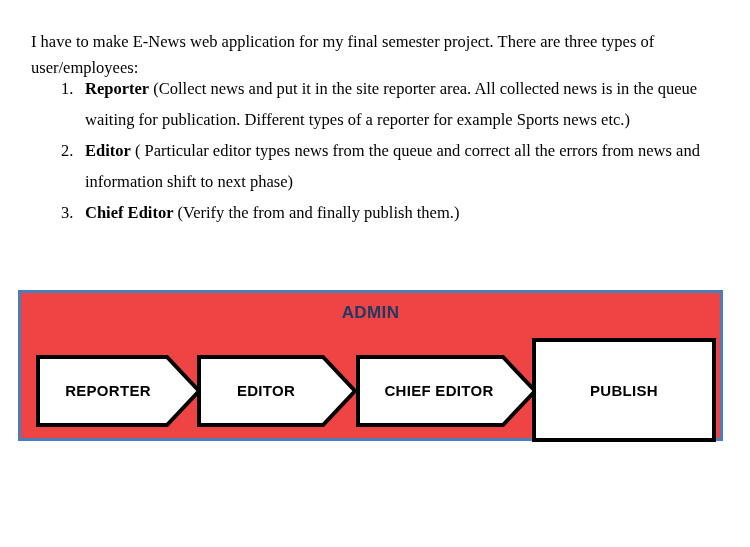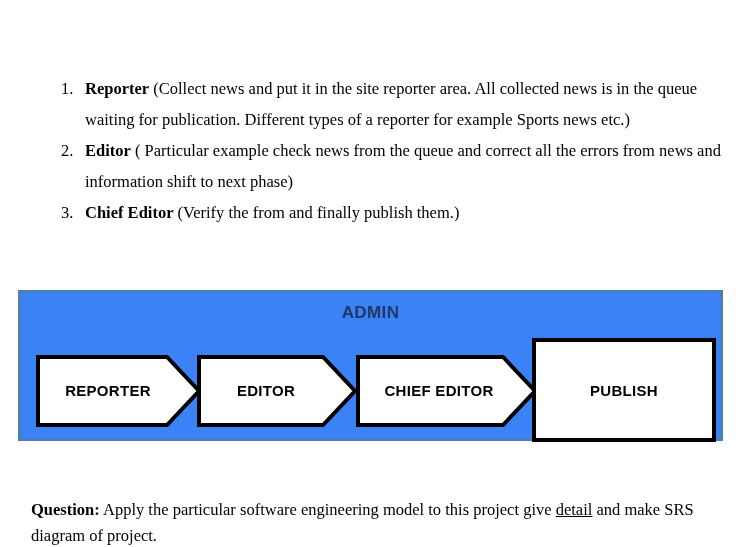--- a/index.html
+++ b/index.html
@@ -81,21 +81,21 @@
 
   
   .diagram-frame {
     position: absolute;
     left: 18px;
     top: 290px;
     width: 705px;
     height: 151px;
     border: 3px solid #4A7EBB;
     box-sizing: border-box;
-    background: #3b82f6;
+    background: #ef4444;
   }
   .diagram-title {
     position: absolute;
     left: 0;
     right: 0;
     top: 10px;
     text-align: center;
     font-family: "Liberation Sans", "DejaVu Sans", sans-serif;
     font-weight: bold;
     font-size: 17px;
@@ -128,27 +128,28 @@
     fill: #ffffff;
     stroke: #000000;
     stroke-width: 4;
   }
 </style>
 </head>
 <body>
 
 <div class="page">
 
+  <p class="intro">I have to make E-News web application for my final semester project. There are three types of user/employees:</p>
 
   <ul class="list">
     <li class="list-item">
       <span class="list-marker">1.</span><span class="li-term">Reporter</span><span class="li-text"> (Collect news and put it in the site reporter area. All collected news is in the queue waiting for publication. Different types of a reporter for example Sports news etc.)</span>
     </li>
     <li class="list-item">
-      <span class="list-marker">2.</span><span class="li-term">Editor</span><span class="li-text"> ( Particular example check news from the queue and correct all the errors from news and information shift to next phase)</span>
+      <span class="list-marker">2.</span><span class="li-term">Editor</span><span class="li-text"> ( Particular editor types news from the queue and correct all the errors from news and information shift to next phase)</span>
     </li>
     <li class="list-item">
       <span class="list-marker">3.</span><span class="li-term">Chief Editor</span><span class="li-text"> (Verify the from and finally publish them.)</span>
     </li>
   </ul>
 
 
   <div class="diagram-frame">
     <div class="diagram-title">ADMIN</div>
 
@@ -169,15 +170,14 @@
         <text class="node-label" x="418" y="103" text-anchor="middle">CHIEF EDITOR</text>
       </g>
 
       <g>
         <rect class="boxshape" x="513" y="47" width="180" height="100"></rect>
         <text class="node-label" x="603" y="103" text-anchor="middle">PUBLISH</text>
       </g>
     </svg>
   </div>
 
-  <p class="question"><span class="q-label">Question:</span><span> Apply the particular software engineering model to this project give </span><span class="q-underline">detail</span><span> and make SRS diagram of project.</span></p>
 
 </div>
 
 </body></html>

